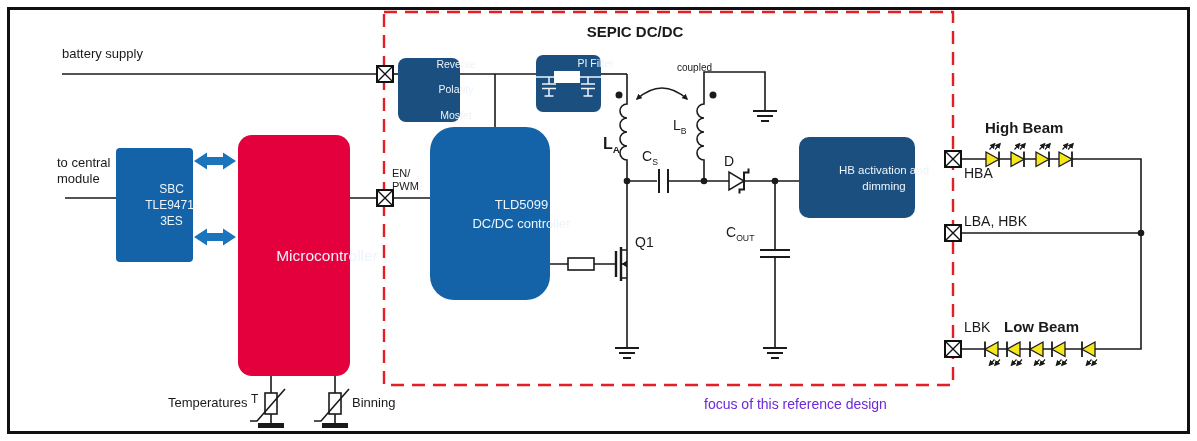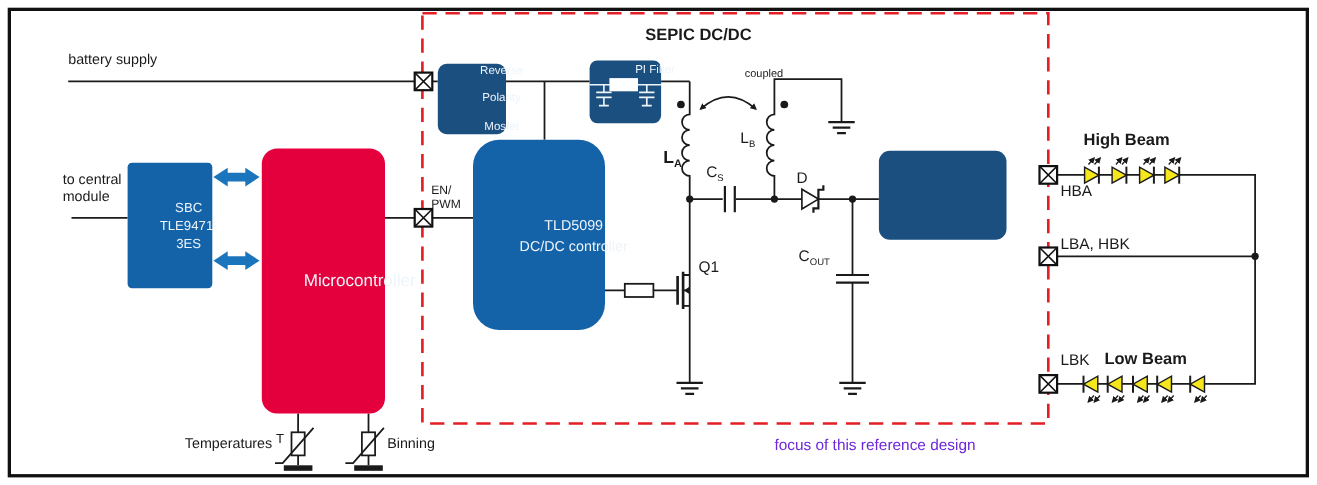--- a/index.html
+++ b/index.html
@@ -248,14 +248,18 @@
 
   <div class="boxlbl" style="left:536px;top:56px;width:65px;height:14px;font-size:10.5px;">
     <span>PI Filter</span>
   </div>
 
   <div class="boxlbl" style="left:430px;top:127px;width:129px;height:173px;font-size:13px;line-height:19px;">
     <span>TLD5099</span>
     <span>DC/DC controller</span>
   </div>
 
+  <div class="boxlbl" style="left:799px;top:137px;width:116px;height:81px;font-size:11.5px;line-height:16px;">
+    <span>HB activation and</span>
+    <span>dimming</span>
+  </div>
 
 </div>
 
 </body></html>

